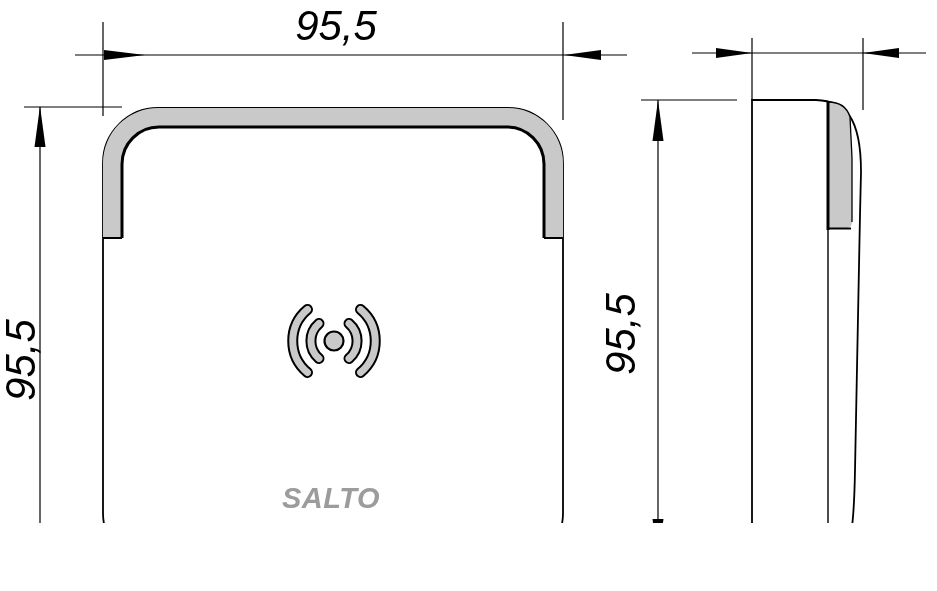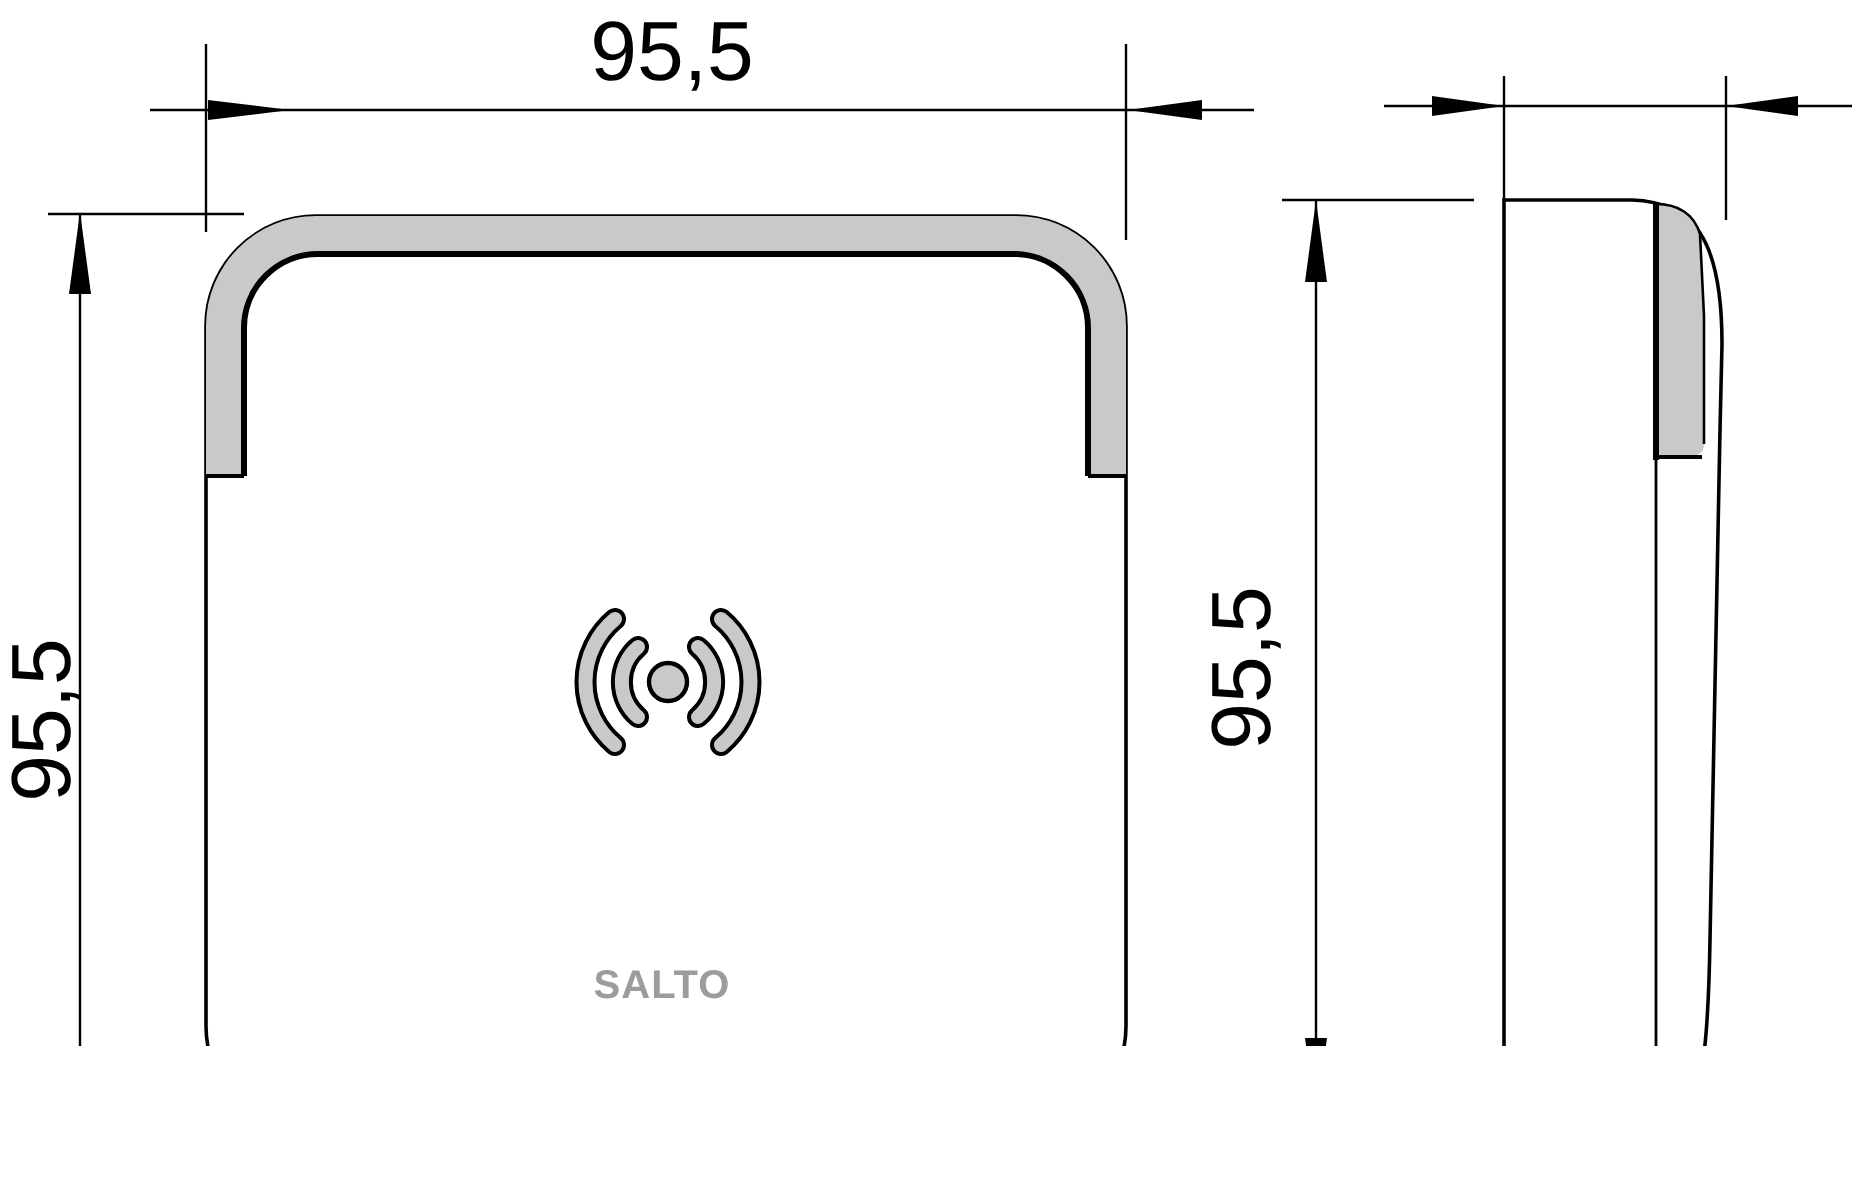--- a/index.html
+++ b/index.html
@@ -3,20 +3,21 @@
 <meta charset="utf-8">
 <style>
   html, body { margin: 0; padding: 0; background: #ffffff; }
   .canvas {
     position: relative;
     width: 937px;
     height: 523px;
     background: #ffffff;
     overflow: hidden;
     font-family: "Liberation Sans", sans-serif;
+    font-style: italic;
   }
   .canvas svg { position: absolute; left: 0; top: 0; }
   .dim-label {
     position: absolute;
     font-size: 42px;
     line-height: 44px;
     color: #000000;
     text-align: center;
     white-space: nowrap;
   }
@@ -24,21 +25,21 @@
     width: 120px;
     height: 44px;
     transform: rotate(-90deg);
   }
   .brand-logo {
     position: absolute;
     left: 271px;
     top: 482px;
     width: 120px;
     text-align: center;
-    font-size: 20px;
+    font-size: 29px;
     font-weight: bold;
     letter-spacing: 0.5px;
     color: #9c9c9c;
   }
 </style>
 </head>
 <body>
 
 <div class="canvas">
 

